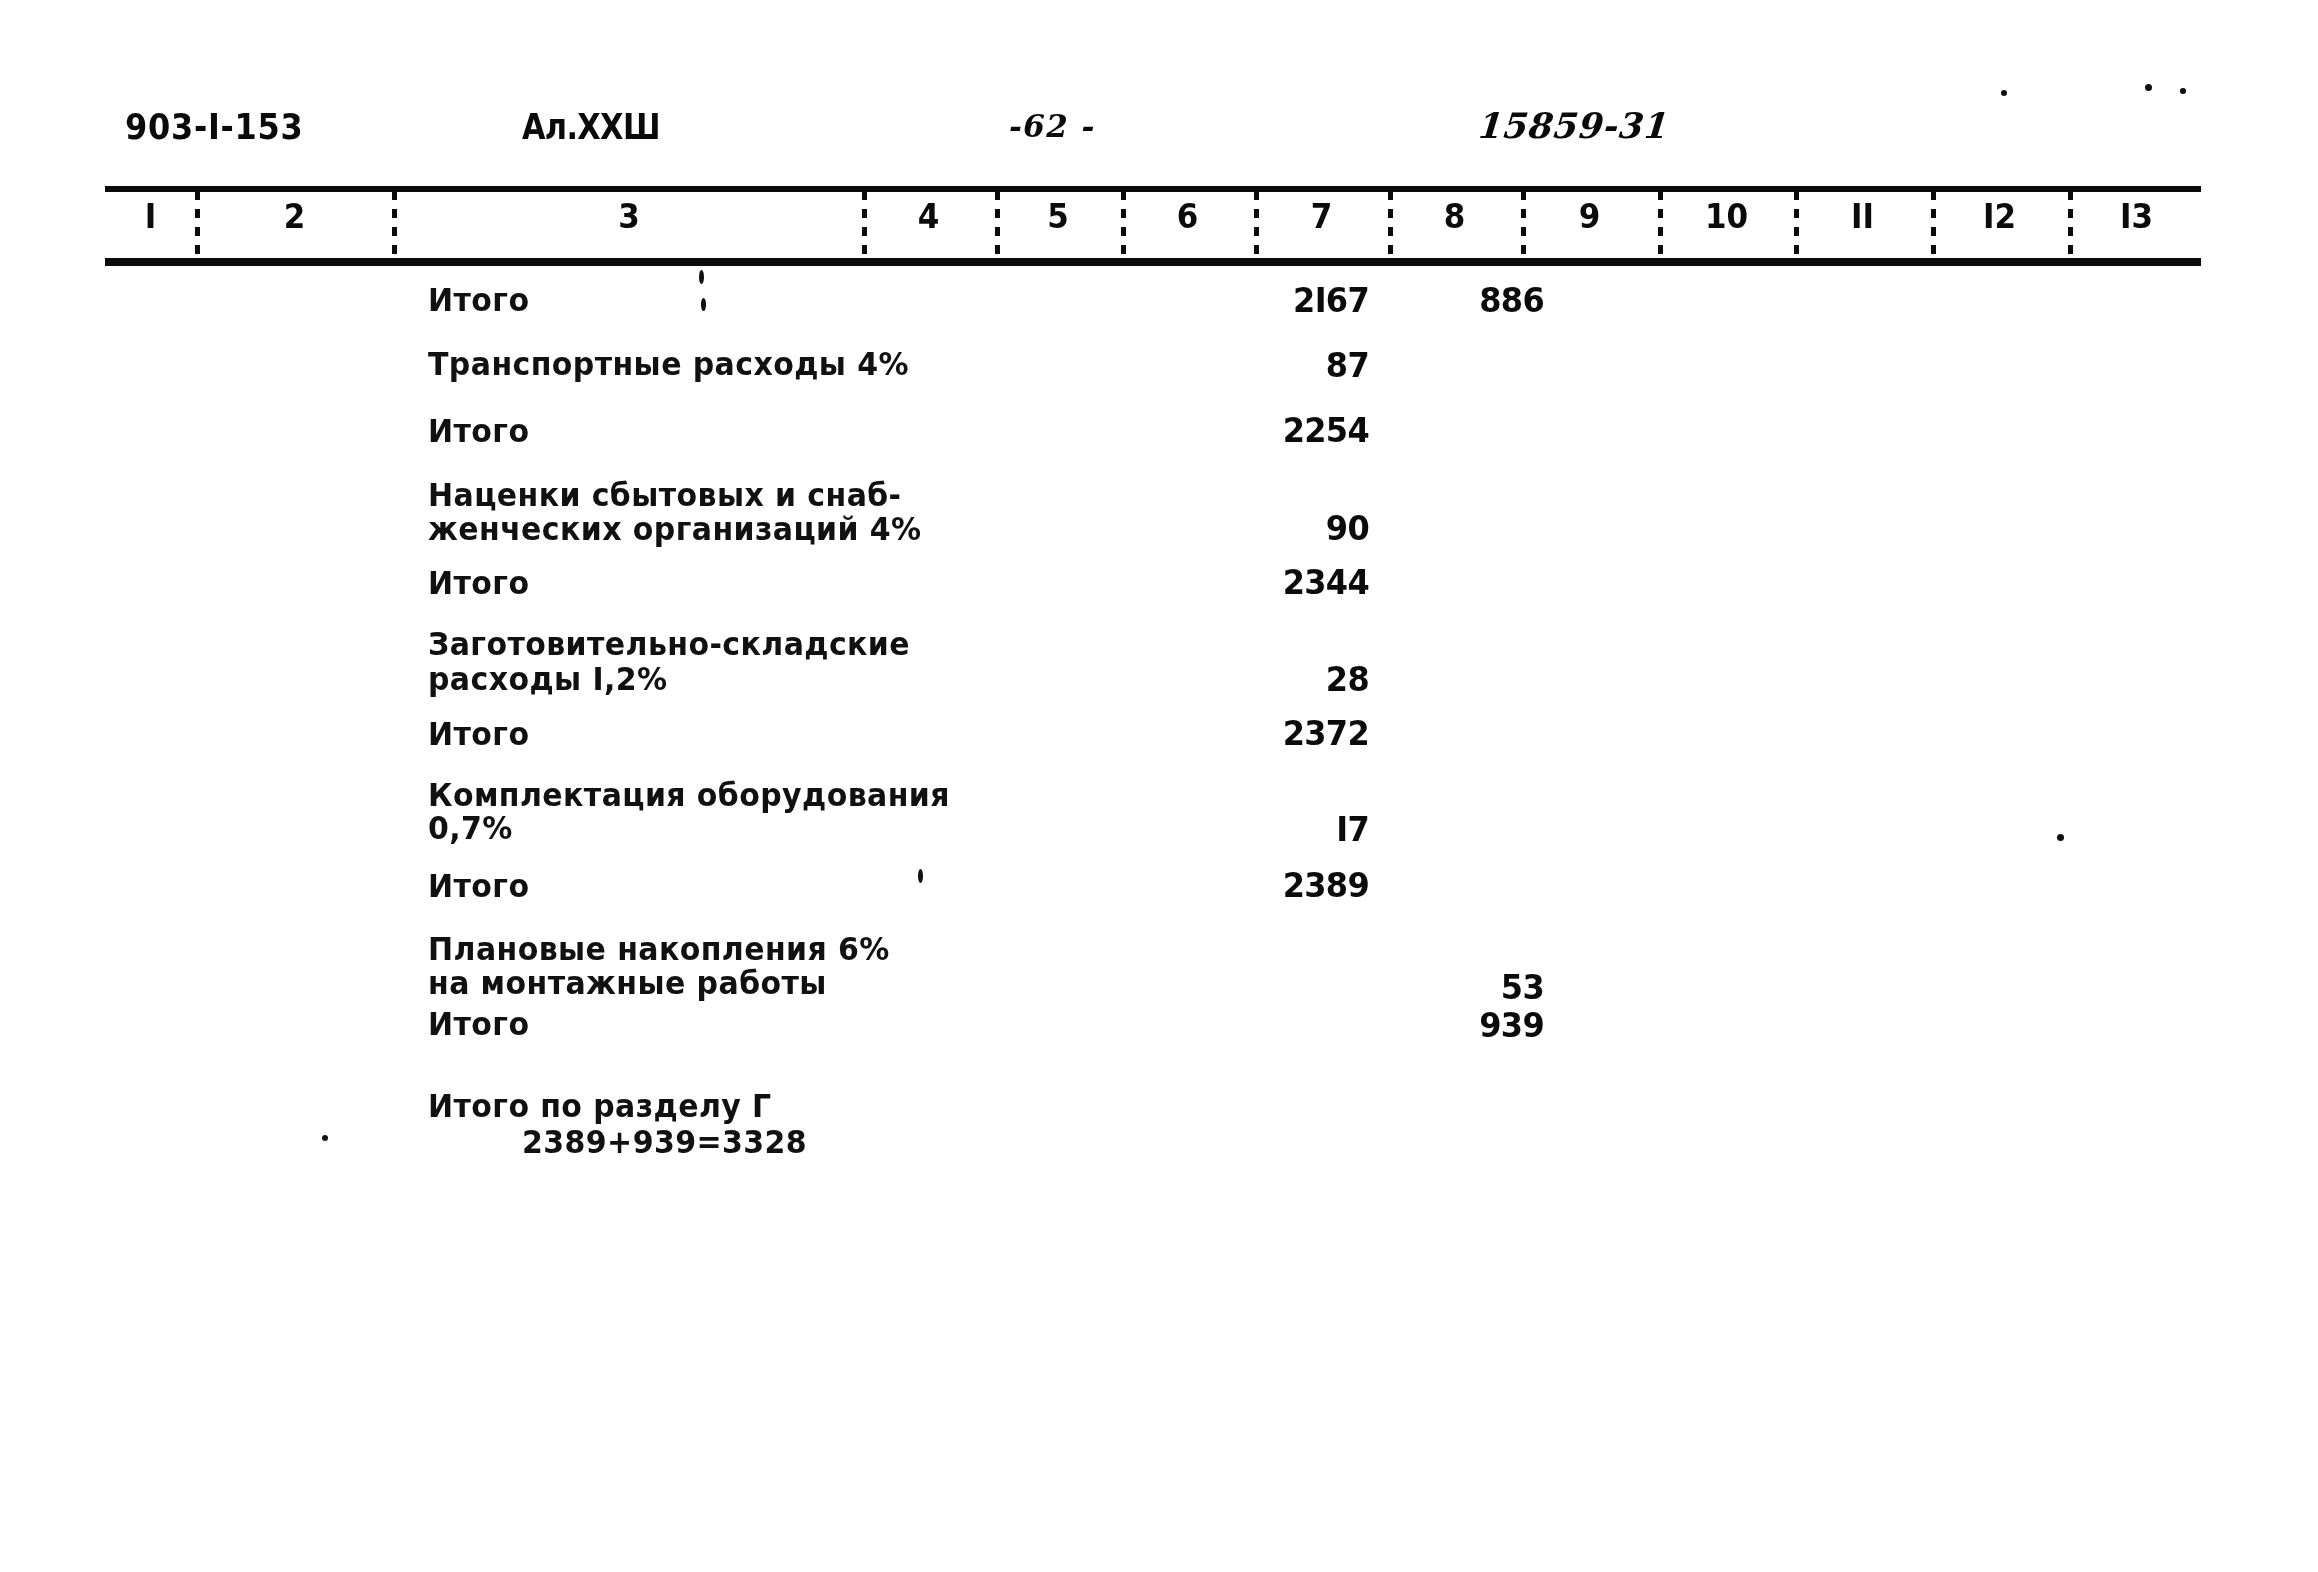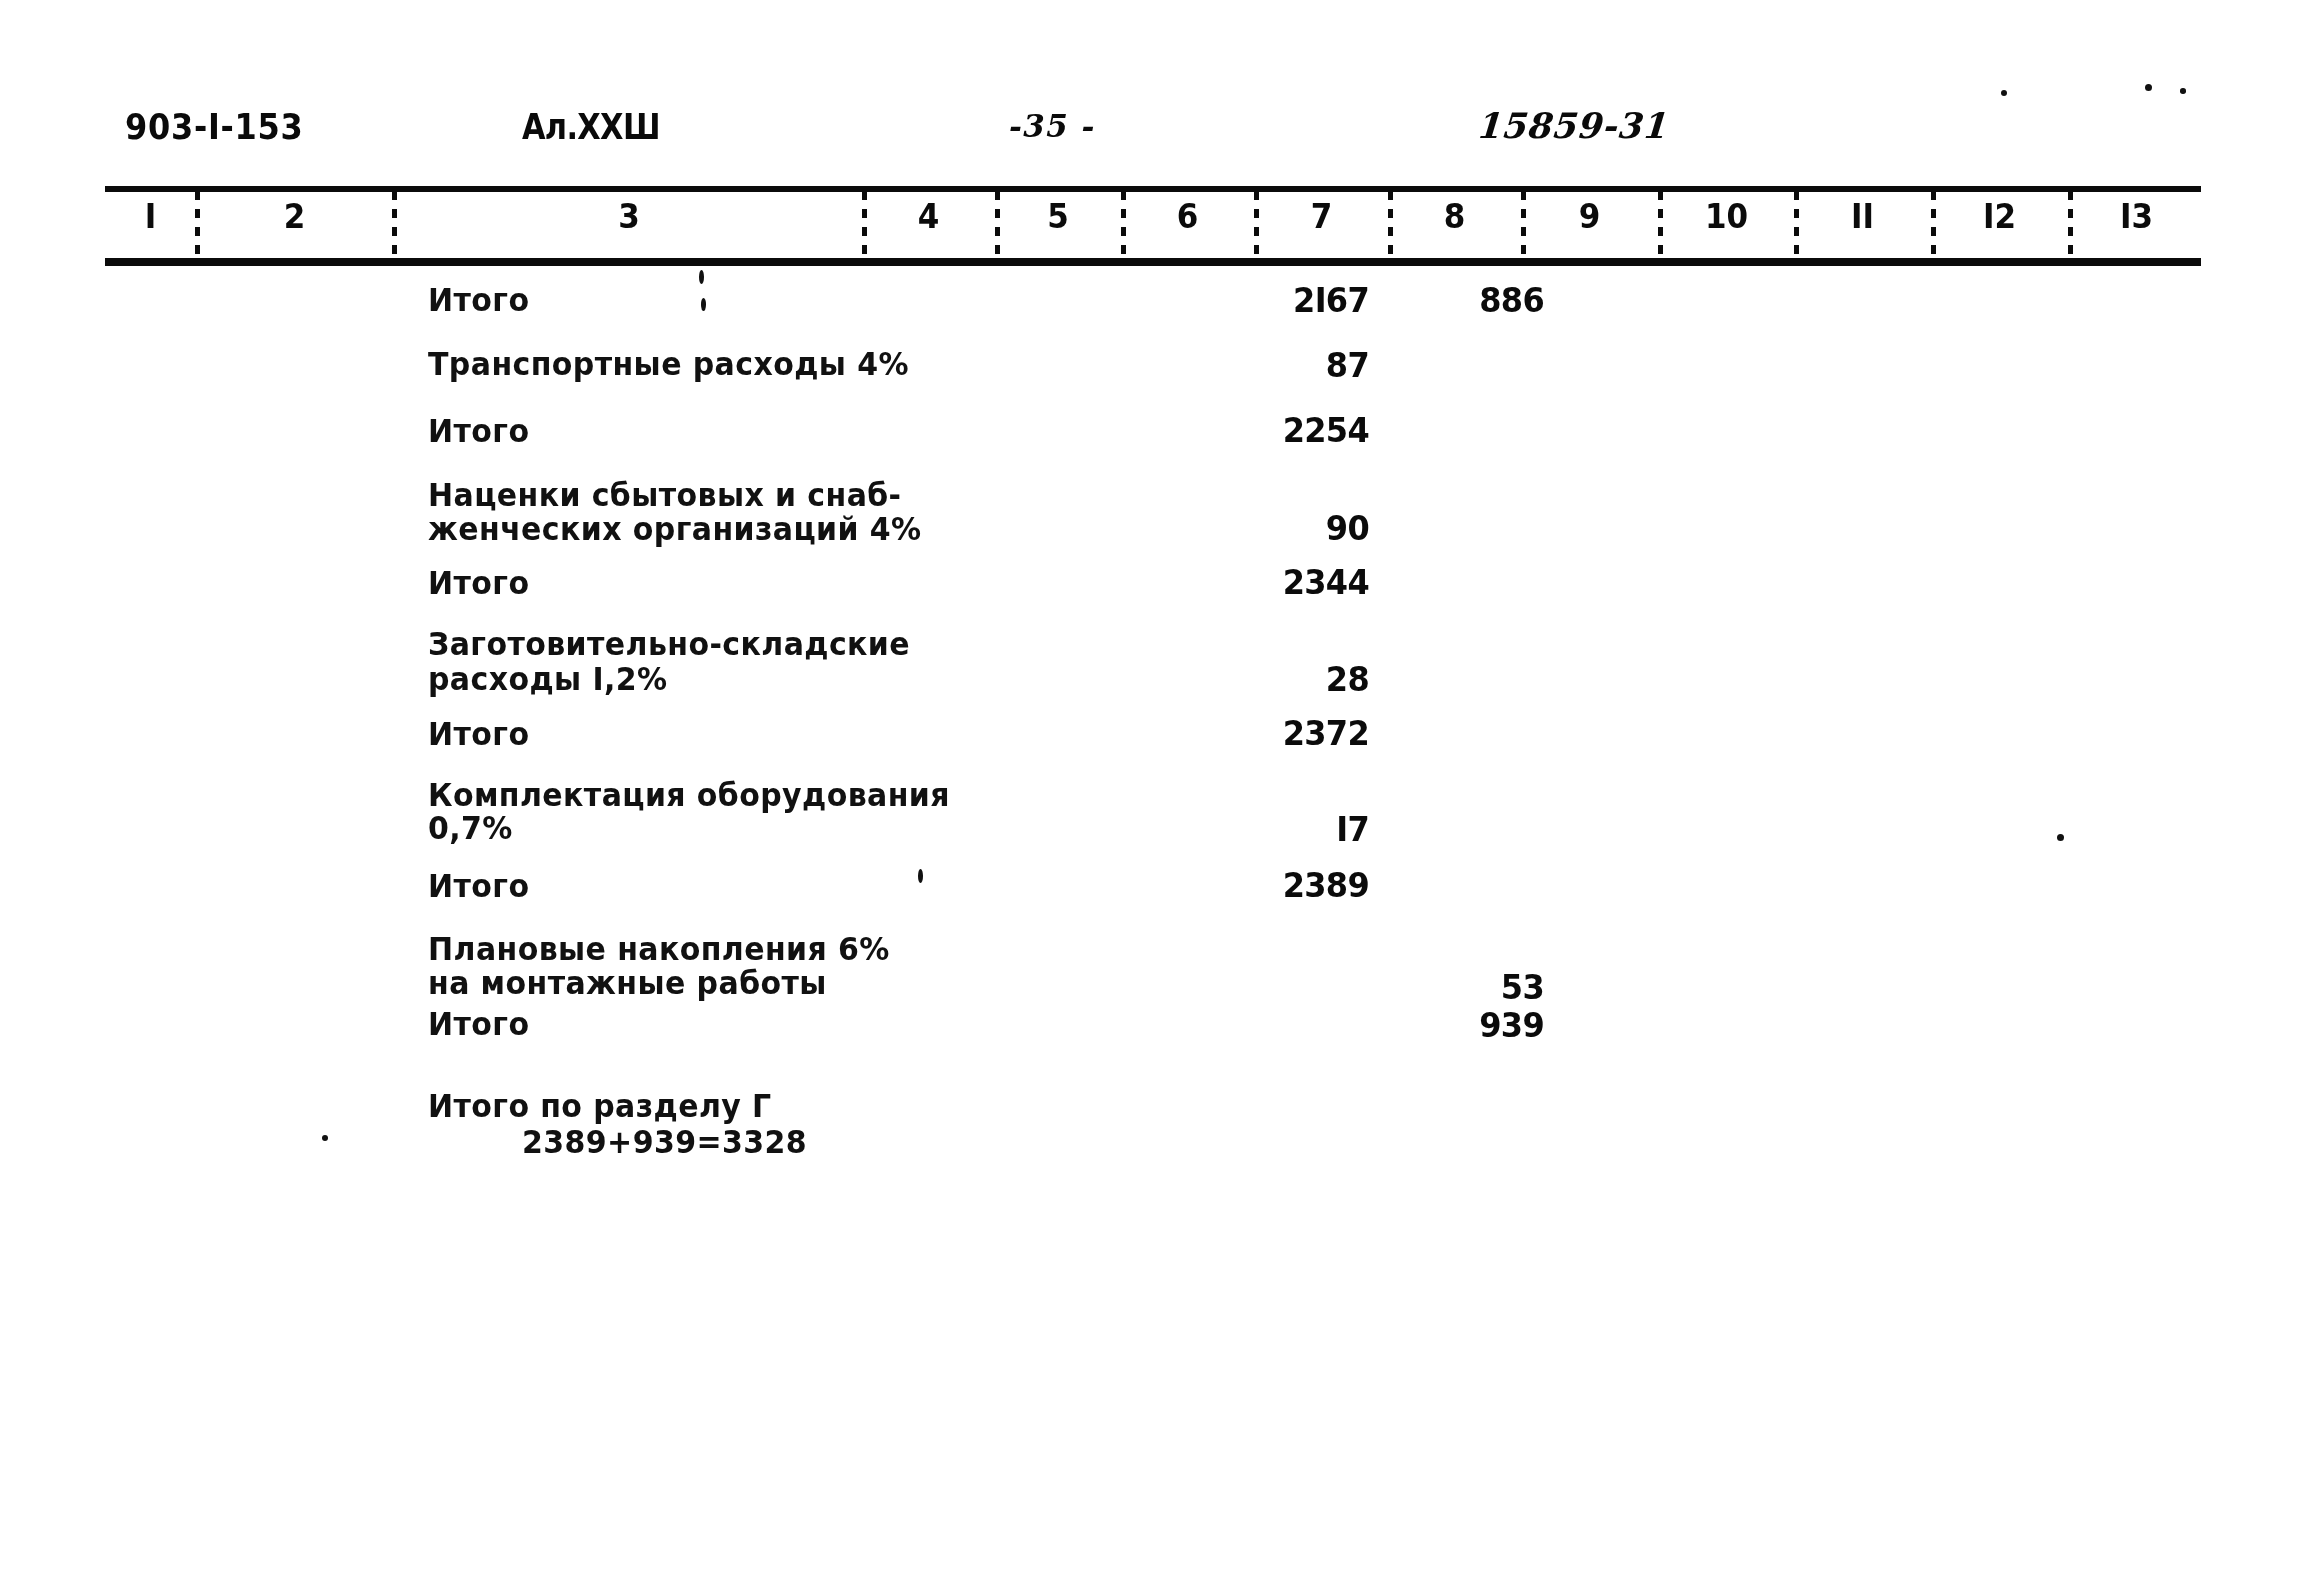--- a/index.html
+++ b/index.html
@@ -163,21 +163,21 @@
   .col12 { right: 775px; width: 168px; }
 </style>
 </head>
 <body>
 
 <div class="page">
 
   <div class="doc-header">
     <div class="hdr-code">903-I-153</div>
     <div class="hdr-album">Ал.XXШ</div>
-    <div class="hdr-page">-35 -</div>
+    <div class="hdr-page">-62 -</div>
     <div class="hdr-ref">15859-31</div>
   </div>
 
   <div class="stray-dot" style="left:2001px; top:90px; width:6.3px; height:6.3px;"></div>
   <div class="stray-dot" style="left:2145px; top:84px; width:7px; height:7px;"></div>
   <div class="stray-dot" style="left:2180px; top:88px; width:5.6px; height:5.6px;"></div>
   <div class="stray-dot" style="left:322px; top:1135px; width:6.3px; height:6.3px;"></div>
   <div class="stray-dot" style="left:2057px; top:834px; width:7px; height:7px;"></div>
   <div class="stray-dot" style="left:918px; top:869px; width:4.9px; height:14px;"></div>
   <div class="stray-dot" style="left:699px; top:270px; width:4.9px; height:14px;"></div>

